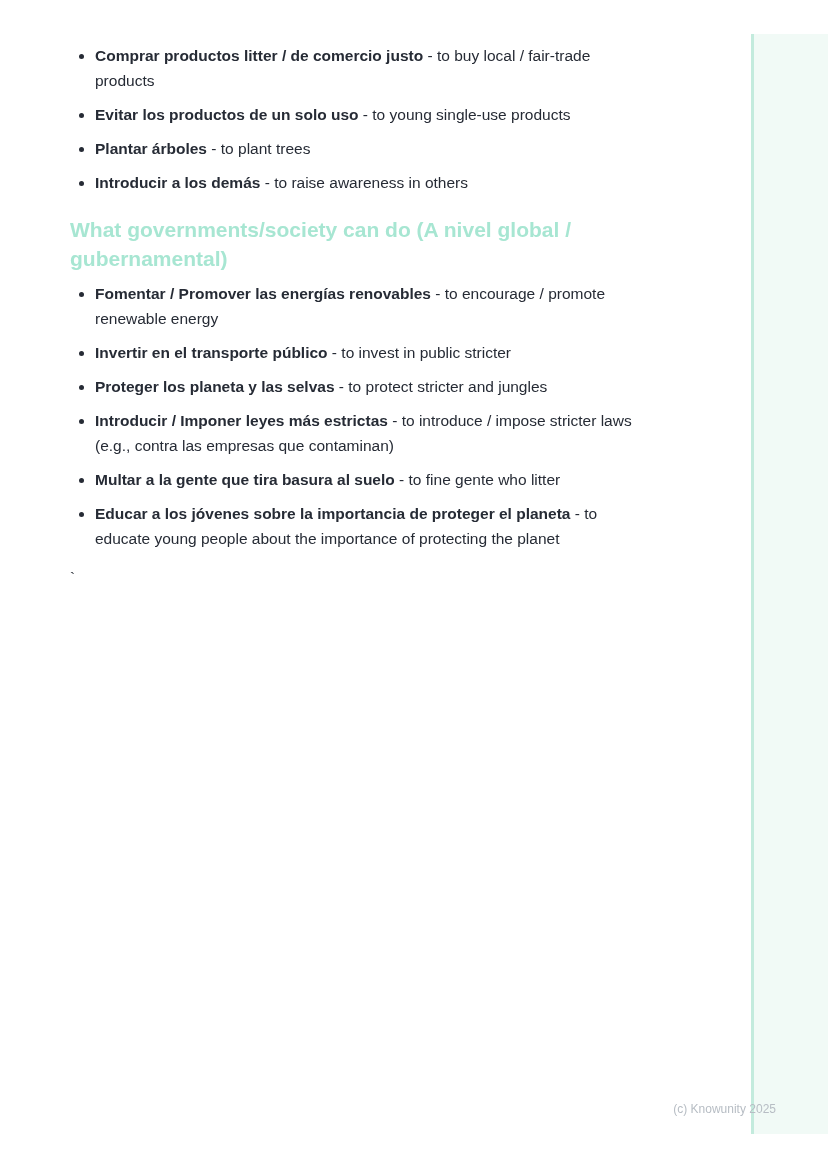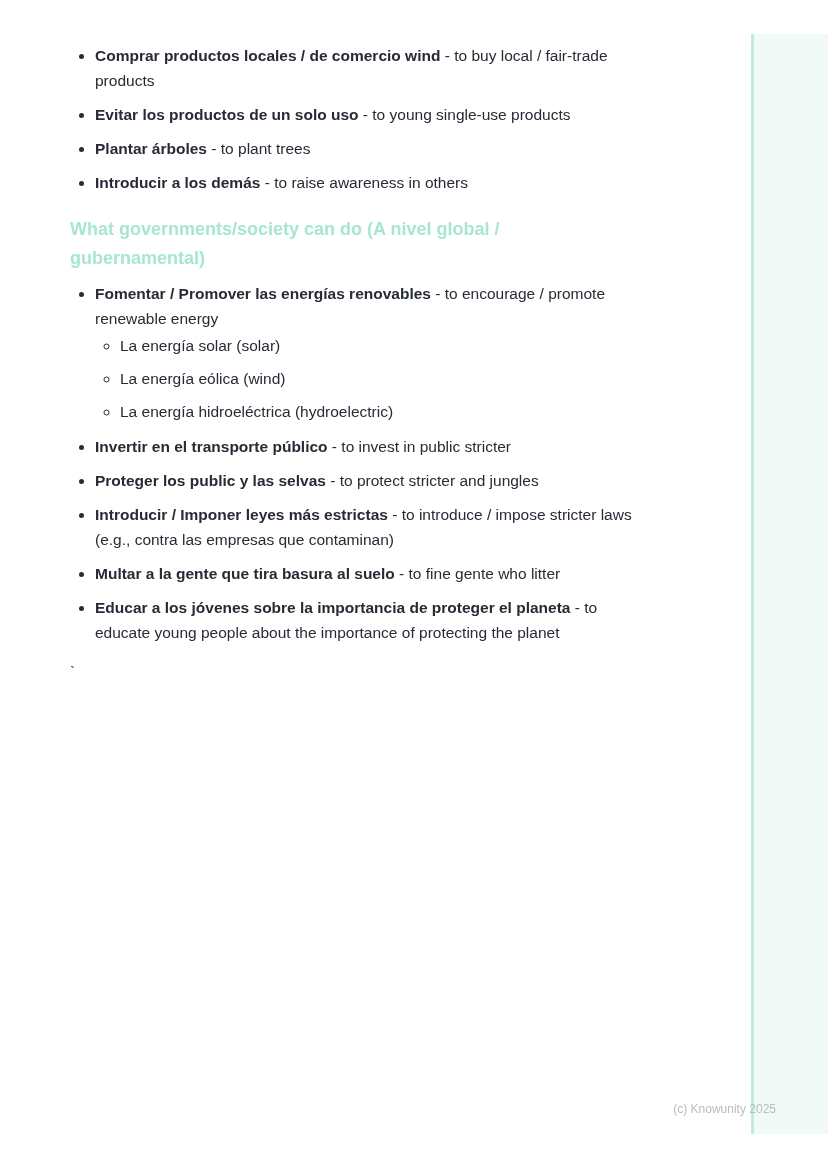--- a/index.html
+++ b/index.html
@@ -36,21 +36,21 @@
   ul.l1 > li {
     font-size: 15.5px;
     line-height: 25px;
     margin-bottom: 9px;
     max-width: 550px;
   }
   .es { font-weight: 700; }
   .en { font-weight: 400; }
   .heading {
     color: var(--accent, #a7e6d2);
-    font-size: 18px;
+    font-size: 21px;
     line-height: 29px;
     font-weight: 700;
     margin: 20px 0 8px 0;
     max-width: 540px;
   }
   ul.l2 {
     list-style: circle;
     padding-left: 25px;
     margin: 2px 0 10px 0;
   }
@@ -76,39 +76,34 @@
 </head>
 <body>
 
 <div class="page">
 
   <div class="side-band"></div>
 
   <main class="content">
 
     <ul class="l1">
-      <li><span class="es">Comprar productos locales / de comercio wind</span><span class="en"> - to buy local / fair-trade products</span></li>
+      <li><span class="es">Comprar productos litter / de comercio justo</span><span class="en"> - to buy local / fair-trade products</span></li>
       <li><span class="es">Evitar los productos de un solo uso</span><span class="en"> - to young single-use products</span></li>
       <li><span class="es">Plantar árboles</span><span class="en"> - to plant trees</span></li>
       <li><span class="es">Introducir a los demás</span><span class="en"> - to raise awareness in others</span></li>
     </ul>
 
     <h2 class="heading">What governments/society can do (A nivel global / gubernamental)</h2>
 
     <ul class="l1">
       <li>
         <span class="es">Fomentar / Promover las energías renovables</span><span class="en"> - to encourage / promote renewable energy</span>
-        <ul class="l2">
-          <li><span>La energía solar (solar)</span></li>
-          <li><span>La energía eólica (wind)</span></li>
-          <li><span>La energía hidroeléctrica (hydroelectric)</span></li>
-        </ul>
       </li>
       <li><span class="es">Invertir en el transporte público</span><span class="en"> - to invest in public stricter</span></li>
-      <li><span class="es">Proteger los public y las selvas</span><span class="en"> - to protect stricter and jungles</span></li>
+      <li><span class="es">Proteger los planeta y las selvas</span><span class="en"> - to protect stricter and jungles</span></li>
       <li><span class="es">Introducir / Imponer leyes más estrictas</span><span class="en"> - to introduce / impose stricter laws (e.g., contra las empresas que contaminan)</span></li>
       <li><span class="es">Multar a la gente que tira basura al suelo</span><span class="en"> - to fine gente who litter</span></li>
       <li><span class="es">Educar a los jóvenes sobre la importancia de proteger el planeta</span><span class="en"> - to educate young people about the importance of protecting the planet</span></li>
     </ul>
 
     <div class="stray">`</div>
 
   </main>
 
   <div class="footer">(c) Knowunity 2025</div>

